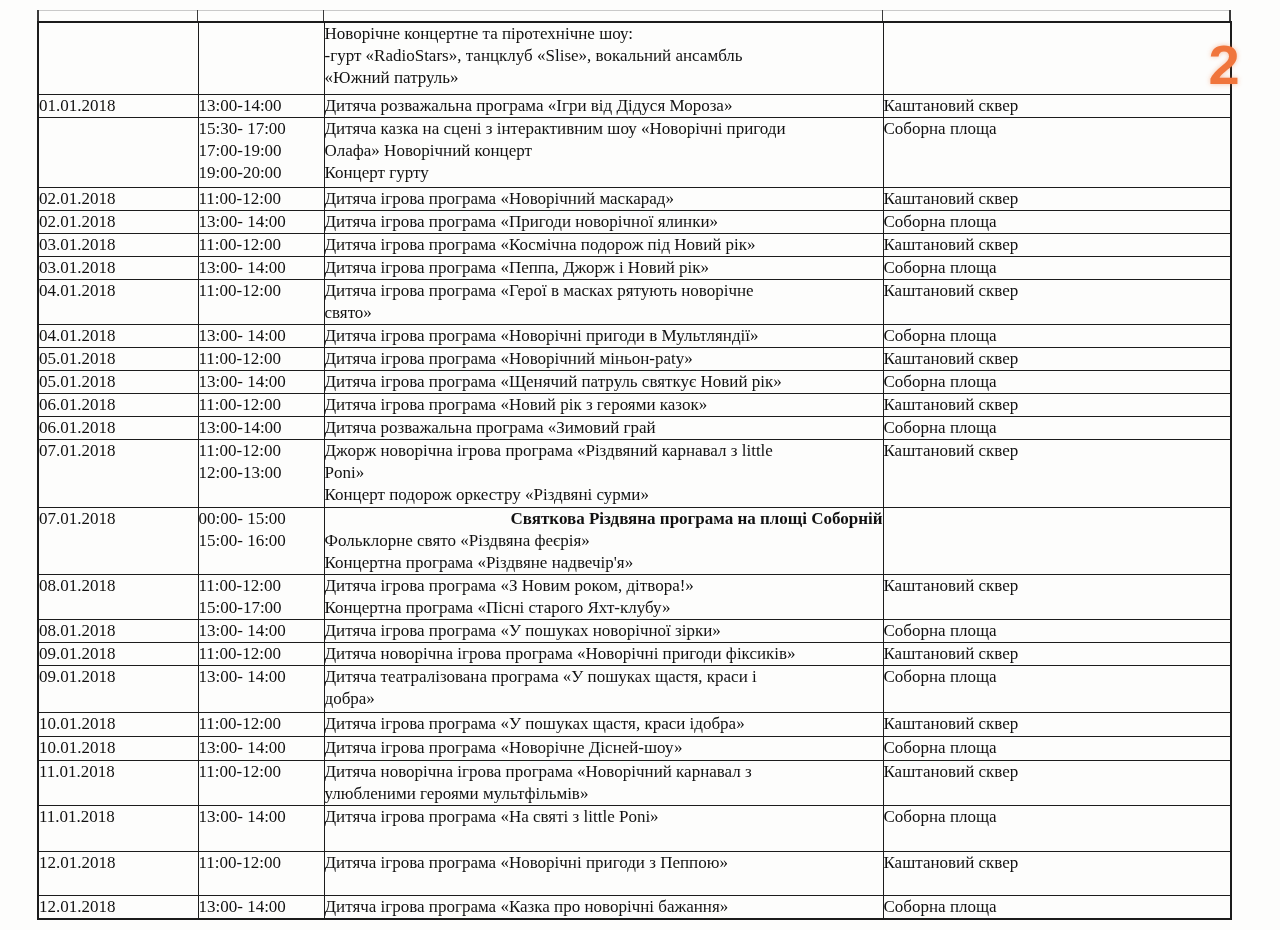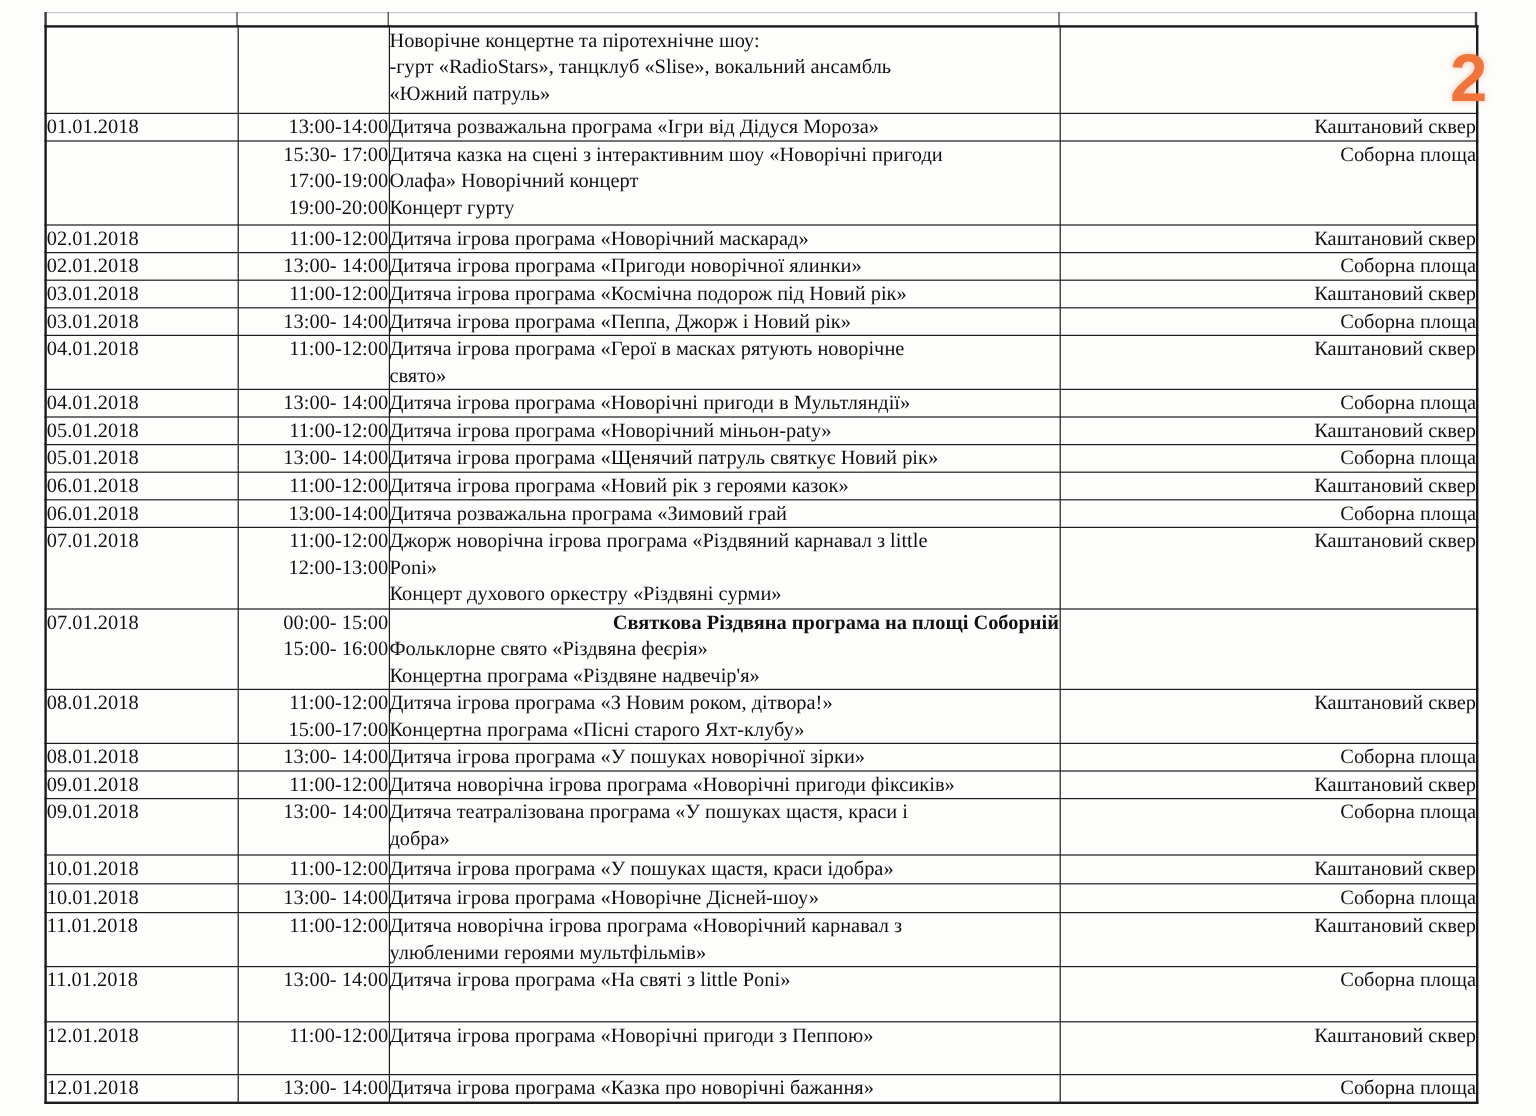--- a/index.html
+++ b/index.html
@@ -34,23 +34,23 @@
     line-height:22px;
   }
   table.schedule td{
     border:1px solid #1c1c1c;
     vertical-align:top;
     padding:0;
     overflow:hidden;
   }
   table.schedule{border:2px solid #1c1c1c;font-family:Liberation Serif, serif;}
   td.c-date{text-align:left;}
-  td.c-time{text-align:right;}
+  td.c-time{text-align:left;}
   td.c-prog{text-align:left;padding:0 4px 0 8px;}
-  td.c-loc{text-align:right;}
+  td.c-loc{text-align:left;}
   .prog-title{font-weight:bold;text-align:right;}
 
   
   tbody tr:nth-child(1){height:72px}
   tbody tr:nth-child(2){height:22px}
   tbody tr:nth-child(3){height:70px}
   tbody tr:nth-child(4){height:22px}
   tbody tr:nth-child(5){height:22px}
   tbody tr:nth-child(6){height:22px}
   tbody tr:nth-child(7){height:22px}
@@ -255,21 +255,21 @@
 
   <tr>
     <td class="c-date">07.01.2018</td>
     <td class="c-time">
             <div>11:00-12:00</div>
             <div>12:00-13:00</div>
           </td>
     <td class="c-prog">
             <div>Джорж новорічна ігрова програма  «Різдвяний карнавал з little</div>
             <div>Poni»</div>
-            <div>Концерт духового оркестру «Різдвяні сурми»</div>
+            <div>Концерт подорож оркестру «Різдвяні сурми»</div>
           </td>
     <td class="c-loc">Каштановий сквер</td>
   </tr>
 
   <tr>
     <td class="c-date">07.01.2018</td>
     <td class="c-time">
             <div>00:00- 15:00</div>
             <div>15:00- 16:00</div>
           </td>

